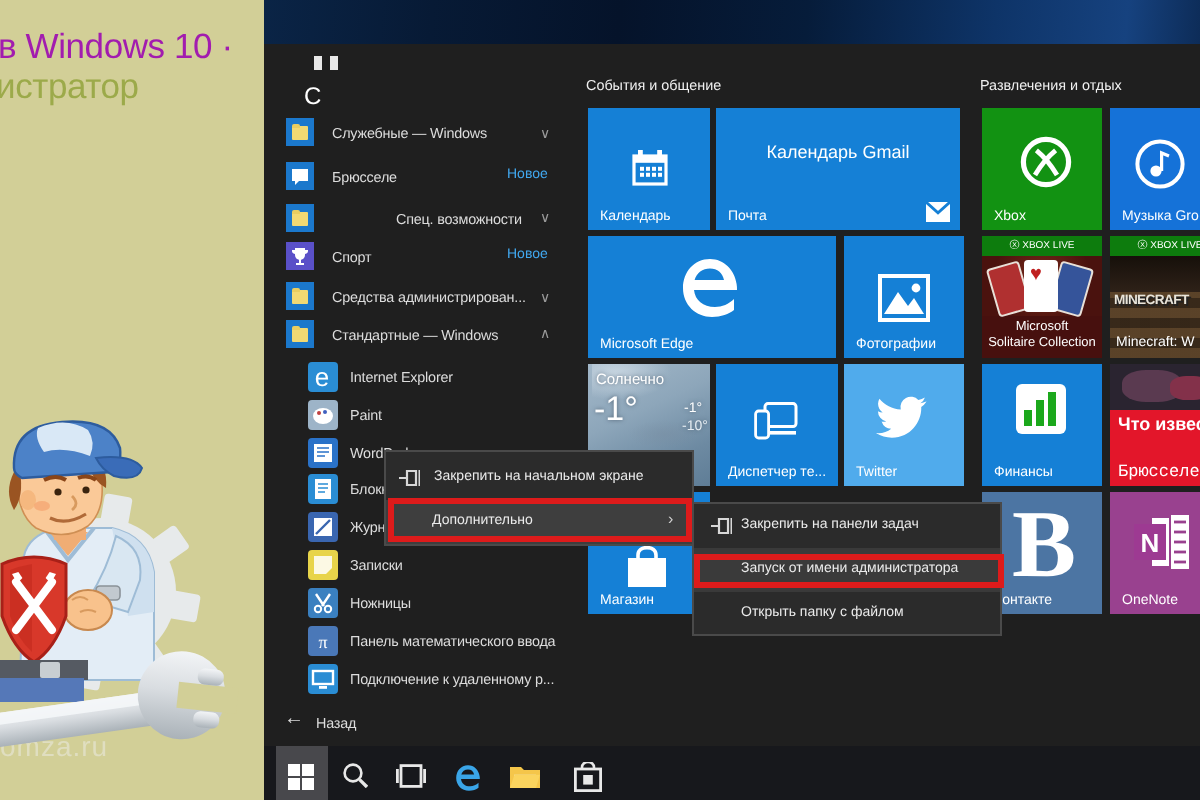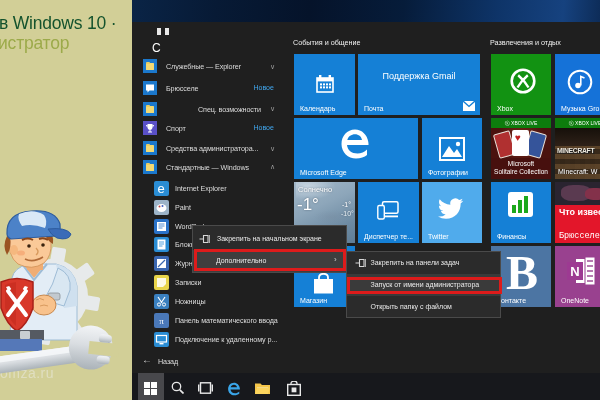--- a/index.html
+++ b/index.html
@@ -1,19 +1,19 @@
 <!DOCTYPE html>
 <html><head>
 <meta charset="utf-8">
 <style>
   * { margin:0; padding:0; box-sizing:border-box; }
   html,body { width:600px; height:400px; overflow:hidden; }
   body { font-family:"Liberation Sans", sans-serif; position:relative; background:#d2cf97; }
   .abs { position:absolute; }
-  #t1 { position:absolute; left:-1px; top:13px; color:#14532d; font-size:17.5px; white-space:nowrap; letter-spacing:-0.2px; }
+  #t1 { position:absolute; left:-1px; top:13px; color:#a21caf; font-size:17.5px; white-space:nowrap; letter-spacing:-0.2px; }
   #t2 { position:absolute; left:-2px; top:33px; color:#9caa4a; font-size:17.5px; white-space:nowrap; letter-spacing:-0.2px; }
   #wm { position:absolute; left:0px; top:365px; color:rgba(235,235,225,0.55); font-size:14px; letter-spacing:0.5px; }
   #wall { position:absolute; left:132px; top:0; width:468px; height:22px;
           background:linear-gradient(95deg,#0a2446 0%, #071a35 18%, #05132a 38%, #061c3a 58%, #0e3468 78%, #16427f 92%, #0d2c58 100%); }
   #menu { position:absolute; left:132px; top:22px; width:468px; height:351px; background:#1f1f1f; }
   #taskbar { position:absolute; left:132px; top:373px; width:468px; height:27px; background:#17181c; }
   .approw { position:absolute; color:#dcdcdc; font-size:7.2px; white-space:nowrap; letter-spacing:-0.1px; }
   .chev { position:absolute; color:#9a9a9a; font-size:7px; }
   .new { position:absolute; color:#41a8f0; font-size:7px; }
   .folder { position:absolute; width:14px; height:14px; background:#1b78cc; }
@@ -36,21 +36,21 @@
 <div id="wall"></div>
 <div id="menu"></div>
 <div id="taskbar"></div>
 
 <div id="applist">
   <div class="abs" style="left:157px;top:28px;width:4px;height:7px;background:#e8e8e8;"></div>
   <div class="abs" style="left:165px;top:28px;width:4px;height:7px;background:#e8e8e8;"></div>
   <div class="sect" style="left:152px;top:41px;">С</div>
 
   <div class="folder" style="left:142.5px;top:59px;"></div>
-  <div class="approw" style="left:166px;top:62px;">Служебные — Explorer</div>
+  <div class="approw" style="left:166px;top:62px;">Служебные — Windows</div>
   <div class="chev" style="left:270px;top:62.5px;">∨</div>
 
   <div class="abs" style="left:142.5px;top:80.5px;width:14px;height:14px;background:#1b78cc;">
     <svg width="14" height="14" viewBox="0 0 14 14">
         <path d="M3 3.5 h8 v6 h-4.5 l-2 2 v-2 h-1.5 Z" fill="#fff"></path>
       </svg>
   </div>
   <div class="approw" style="left:166px;top:83.5px;">Брюсселе</div>
   <div class="new" style="left:253.5px;top:84px;">Новое</div>
 
@@ -62,21 +62,21 @@
     <svg width="14" height="14" viewBox="0 0 14 14">
       <path d="M4.5 3 h5 v3.5 a2.5 2.5 0 0 1 -5 0 Z" fill="#fff"></path>
       <path d="M6.5 8.5 h1 v2 h-1 Z M5 10.5 h4 v1 h-4 Z" fill="#fff"></path>
       <path d="M3 4 h1.5 v2 a1.8 1.8 0 0 1 -1.5 -2 Z M9.5 4 H11 a1.8 1.8 0 0 1 -1.5 2 Z" fill="#fff"></path>
     </svg>
   </div>
   <div class="approw" style="left:166px;top:123.5px;">Спорт</div>
   <div class="new" style="left:253.5px;top:124px;">Новое</div>
 
   <div class="folder" style="left:142.5px;top:141px;"></div>
-  <div class="approw" style="left:166px;top:144px;">Средства администратора...</div>
+  <div class="approw" style="left:166px;top:144px;">Средства администрирован...</div>
   <div class="chev" style="left:270px;top:144.5px;">∨</div>
 
   <div class="folder" style="left:142.5px;top:159.5px;"></div>
   <div class="approw" style="left:166px;top:162.5px;">Стандартные — Windows</div>
   <div class="chev" style="left:270px;top:163px;">∧</div>
 
   <div class="abs" style="left:153.5px;top:180.5px;width:15px;height:15px;background:#2a8dd4;border-radius:2px;color:#fff;font-size:13px;line-height:15px;text-align:center;">e</div>
   <div class="approw" style="left:175px;top:184px;">Internet Explorer</div>
 
   <div class="abs" style="left:153.5px;top:199.5px;width:15px;height:15px;background:#9db4c8;border-radius:2px;">
@@ -165,21 +165,21 @@
         <rect x="4" y="11.4" width="2" height="2"></rect>
           <rect x="7" y="11.4" width="2" height="2"></rect>
           <rect x="10" y="11.4" width="2" height="2"></rect>
           <rect x="13" y="11.4" width="2" height="2"></rect>
       </g>
     </svg>
     <div class="tlabel">Календарь</div>
   </div>
 
   <div class="tile" style="left:358px;top:54px;width:122px;height:61px;background:#1580d6;">
-    <div class="abs" style="left:0;top:17px;width:100%;text-align:center;color:#fff;font-size:9px;">Поддержка Gmail</div>
+    <div class="abs" style="left:0;top:17px;width:100%;text-align:center;color:#fff;font-size:9px;">Календарь Gmail</div>
     <div class="tlabel">Почта</div>
     <svg class="abs" style="right:5px;bottom:4px;" width="12" height="10" viewBox="0 0 12 10">
       <rect x="0" y="0" width="12" height="10" fill="#fff"></rect>
       <path d="M0 0 L6 5.4 L12 0" fill="none" stroke="#1580d6" stroke-width="1.4"></path>
     </svg>
   </div>
 
   <div class="tile" style="left:294px;top:118px;width:124px;height:61px;background:#1580d6;">
     <svg class="abs" style="left:45px;top:10px;" width="32" height="32" viewBox="0 0 32 32">
       <path d="M16 1.5 C8 1.5 2.5 8 2.5 16 C2.5 24.5 9 30.5 17 30.5 C21.5 30.5 25.5 29 28 27 L28 21.5 C25.5 24 22 25.5 18.5 25.5 C12.5 25.5 8.5 22 8 17 L29.5 17 C29.5 16 29.5 15 29.3 14 C28.3 7 23 1.5 16 1.5 Z M8.3 12 C9.3 8.5 12.3 6.3 16 6.3 C19.7 6.3 22.3 8.5 23 12 Z" fill="#fff"></path>

